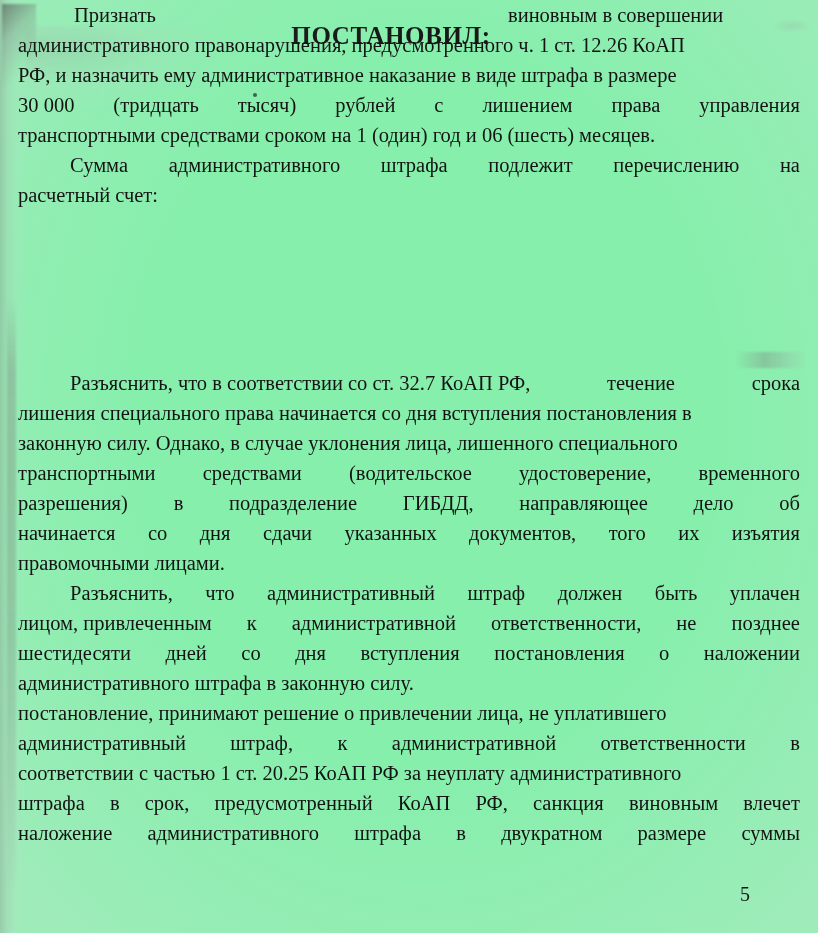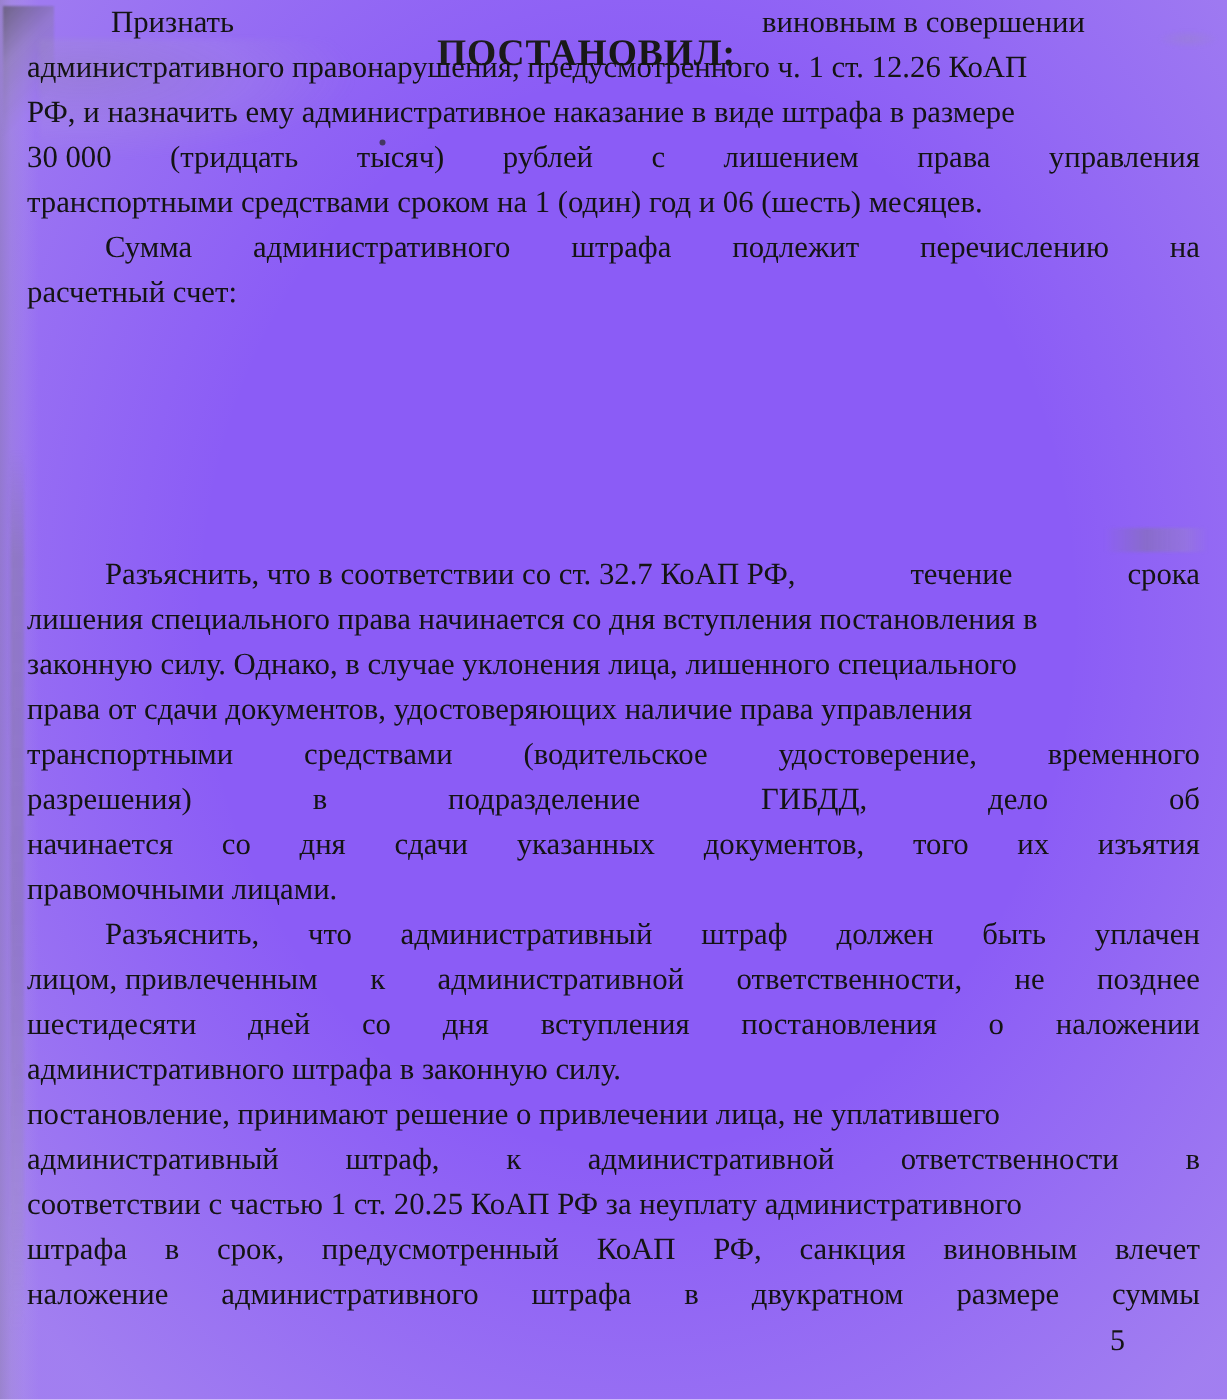--- a/index.html
+++ b/index.html
@@ -6,21 +6,21 @@
   html, body {
     margin: 0;
     padding: 0;
     background: #ffffff;
   }
 
   #page {
     position: relative;
     width: 818px;
     height: 933px;
-    background: #8b5cf6;
+    background: #86efac;
     overflow: hidden;
     font-family: "Liberation Serif", "DejaVu Serif", serif;
     color: #141414;
   }
 
   
   .artifact { position: absolute; pointer-events: none; }
 
   #edge-shadow-left {
     left: 0; top: 0; width: 26px; height: 933px;
@@ -161,23 +161,22 @@
       </div>
       <div class="para">
         <div class="line just indent"><span class="w">Сумма</span><span class="w">административного</span><span class="w">штрафа</span><span class="w">подлежит</span><span class="w">перечислению</span><span class="w">на</span></div>
         <div class="line flush"><span class="w">расчетный счет:</span></div>
         <div id="redacted-account-block"></div>
       </div>
       <div class="para gap-before">
         <div class="line just indent"><span class="w">Разъяснить, что в соответствии со ст. 32.7 КоАП РФ,</span><span class="w">течение</span><span class="w">срока</span></div>
         <div class="line flush"><span class="w">лишения специального права начинается со дня вступления постановления в</span></div>
         <div class="line flush"><span class="w">законную силу. Однако, в случае уклонения лица, лишенного специального</span></div>
-        <div class="line flush"><span class="w">права от сдачи документов, удостоверяющих наличие права управления</span></div>
         <div class="line just"><span class="w">транспортными</span><span class="w">средствами</span><span class="w">(водительское</span><span class="w">удостоверение,</span><span class="w">временного</span></div>
-        <div class="line just"><span class="w">разрешения)</span><span class="w">в</span><span class="w">подразделение</span><span class="w">ГИБДД,</span><span class="w">дело</span><span class="w">об</span></div>
+        <div class="line just"><span class="w">разрешения)</span><span class="w">в</span><span class="w">подразделение</span><span class="w">ГИБДД,</span><span class="w">направляющее</span><span class="w">дело</span><span class="w">об</span></div>
         <div class="line just"><span class="w">начинается</span><span class="w">со</span><span class="w">дня</span><span class="w">сдачи</span><span class="w">указанных</span><span class="w">документов,</span><span class="w">того</span><span class="w">их</span><span class="w">изъятия</span></div>
         <div class="line flush"><span class="w">правомочными лицами.</span></div>
       </div>
       <div class="para">
         <div class="line just indent"><span class="w">Разъяснить,</span><span class="w">что</span><span class="w">административный</span><span class="w">штраф</span><span class="w">должен</span><span class="w">быть</span><span class="w">уплачен</span></div>
         <div class="line just"><span class="w">лицом, привлеченным</span><span class="w">к</span><span class="w">административной</span><span class="w">ответственности,</span><span class="w">не</span><span class="w">позднее</span></div>
         <div class="line just"><span class="w">шестидесяти</span><span class="w">дней</span><span class="w">со</span><span class="w">дня</span><span class="w">вступления</span><span class="w">постановления</span><span class="w">о</span><span class="w">наложении</span></div>
         <div class="line flush"><span class="w">административного штрафа в законную силу.</span></div>
       </div>
       <div class="para">

